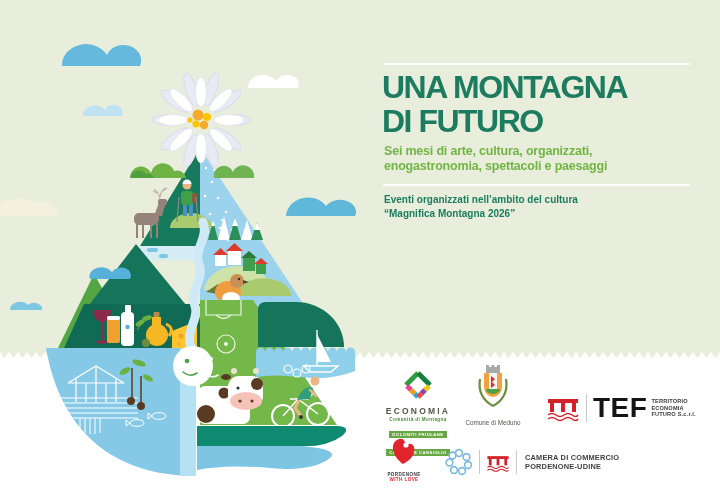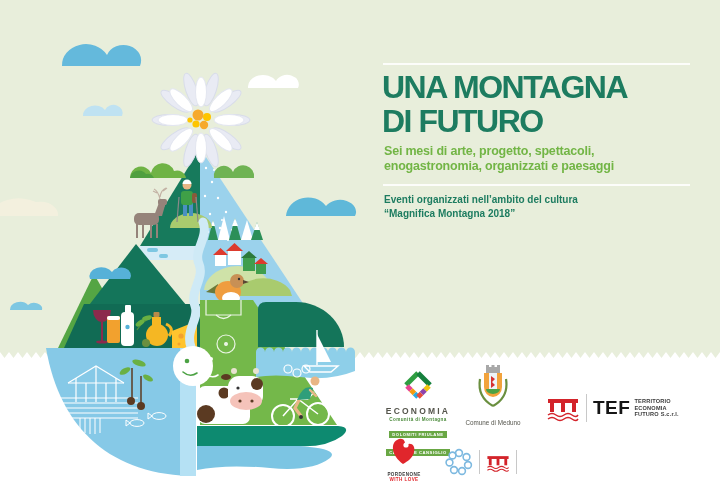--- a/index.html
+++ b/index.html
@@ -21,21 +21,21 @@
   .logo{position:absolute;text-align:center;}
   .logo-magnifica{left:383px;top:370px;width:70px;}
   .magnifica-title{font-size:8.5px;font-weight:bold;letter-spacing:2.2px;color:#55554c;margin-top:2px;}
   .magnifica-sub{font-size:4.6px;color:#4a8a3a;font-weight:bold;letter-spacing:.4px;margin-top:1px;}
   .magnifica-badge{display:inline-block;background:#69a744;color:#fff;font-size:4.2px;
                    font-weight:bold;letter-spacing:.5px;padding:1px 3px;margin-top:1px;line-height:5px;}
   .logo-comune{left:461px;top:363px;width:64px;}
   .comune-caption{font-size:6.3px;color:#55554c;margin-top:2px;}
   .logo-tef{left:546px;top:394px;display:flex;align-items:center;position:absolute;}
   .v-rule{width:1px;height:28px;background:#c8c8c8;margin:0 6px;}
-  .tef-acronym{font-size:19px;font-weight:bold;color:#151515;letter-spacing:.5px;line-height:28px;}
+  .tef-acronym{font-size:28px;font-weight:bold;color:#151515;letter-spacing:.5px;line-height:28px;}
   .tef-desc{font-size:5.6px;font-weight:bold;color:#3a3a3a;line-height:6.6px;text-align:left;
             margin-left:4px;letter-spacing:.2px;}
   .logo-pordenone{left:387px;top:436px;width:34px;}
   .pn-line1{font-size:4.6px;font-weight:bold;color:#3a3a3a;letter-spacing:.4px;margin-top:2px;}
   .pn-line2{font-size:4.6px;font-weight:bold;color:#e0262c;letter-spacing:.4px;}
   .logo-camera{left:445px;top:448px;display:flex;align-items:center;position:absolute;}
   .v-rule2{width:1px;height:24px;background:#c8c8c8;margin:0 6px;}
   .camera-text{font-size:7.4px;font-weight:bold;color:#3f3f3f;line-height:9.5px;text-align:left;
                letter-spacing:.2px;margin-left:2px;}
 </style>
@@ -341,27 +341,27 @@
       <circle cx="190" cy="120" r="2.6" fill="#fdc500"></circle>
     </g>
   </svg>
 
   <div class="rule rule1"></div>
   <div class="title">
     <div>UNA MONTAGNA</div>
     <div>DI FUTURO</div>
   </div>
   <div class="subtitle">
-    <div>Sei mesi di arte, progetto, spettacoli,</div>
-    <div>enogastronomia, organizzati e paesaggi</div>
+    <div>Sei mesi di arte, cultura, organizzati,</div>
+    <div>enogastronomia, spettacoli e paesaggi</div>
   </div>
   <div class="rule rule2"></div>
   <div class="project">
     <div>Eventi organizzati nell’ambito del cultura</div>
-    <div>“Magnifica Montagna 2018”</div>
+    <div>“Magnifica Montagna 2026”</div>
   </div>
 
   <div class="logo logo-magnifica">
     <svg width="30" height="30" viewBox="0 0 30 30">
       <line x1="3" y1="15" x2="15" y2="3" stroke="#2f9e41" stroke-width="5"></line>
       <line x1="15" y1="3" x2="27" y2="15" stroke="#15803d" stroke-width="5"></line>
       <line x1="4" y1="16" x2="8" y2="20" stroke="#e84393" stroke-width="5"></line>
       <line x1="8" y1="20" x2="11.5" y2="23.5" stroke="#f39c12" stroke-width="5"></line>
       <line x1="11.5" y1="23.5" x2="15" y2="27" stroke="#29abe2" stroke-width="5"></line>
       <line x1="26" y1="16" x2="22" y2="20" stroke="#f1c40f" stroke-width="5"></line>
@@ -434,15 +434,19 @@
     </svg>
     <div class="v-rule2"></div>
     <svg width="24" height="21" viewBox="0 0 34 28">
       <rect x="2" y="5" width="30" height="4" fill="#d3232a"></rect>
       <rect x="4" y="9" width="4" height="9" fill="#d3232a"></rect>
       <rect x="15" y="9" width="4" height="9" fill="#d3232a"></rect>
       <rect x="26" y="9" width="4" height="9" fill="#d3232a"></rect>
       <path d="M2,21 q4,-3 8,0 t8,0 t8,0 t6,0 M2,25 q4,-3 8,0 t8,0 t8,0 t6,0" stroke="#d3232a" stroke-width="1.5" fill="none"></path>
     </svg>
     <div class="v-rule2"></div>
+    <div class="camera-text">
+      <div>CAMERA DI COMMERCIO</div>
+      <div>PORDENONE-UDINE</div>
+    </div>
   </div>
 
 </div>
 
 </body></html>

